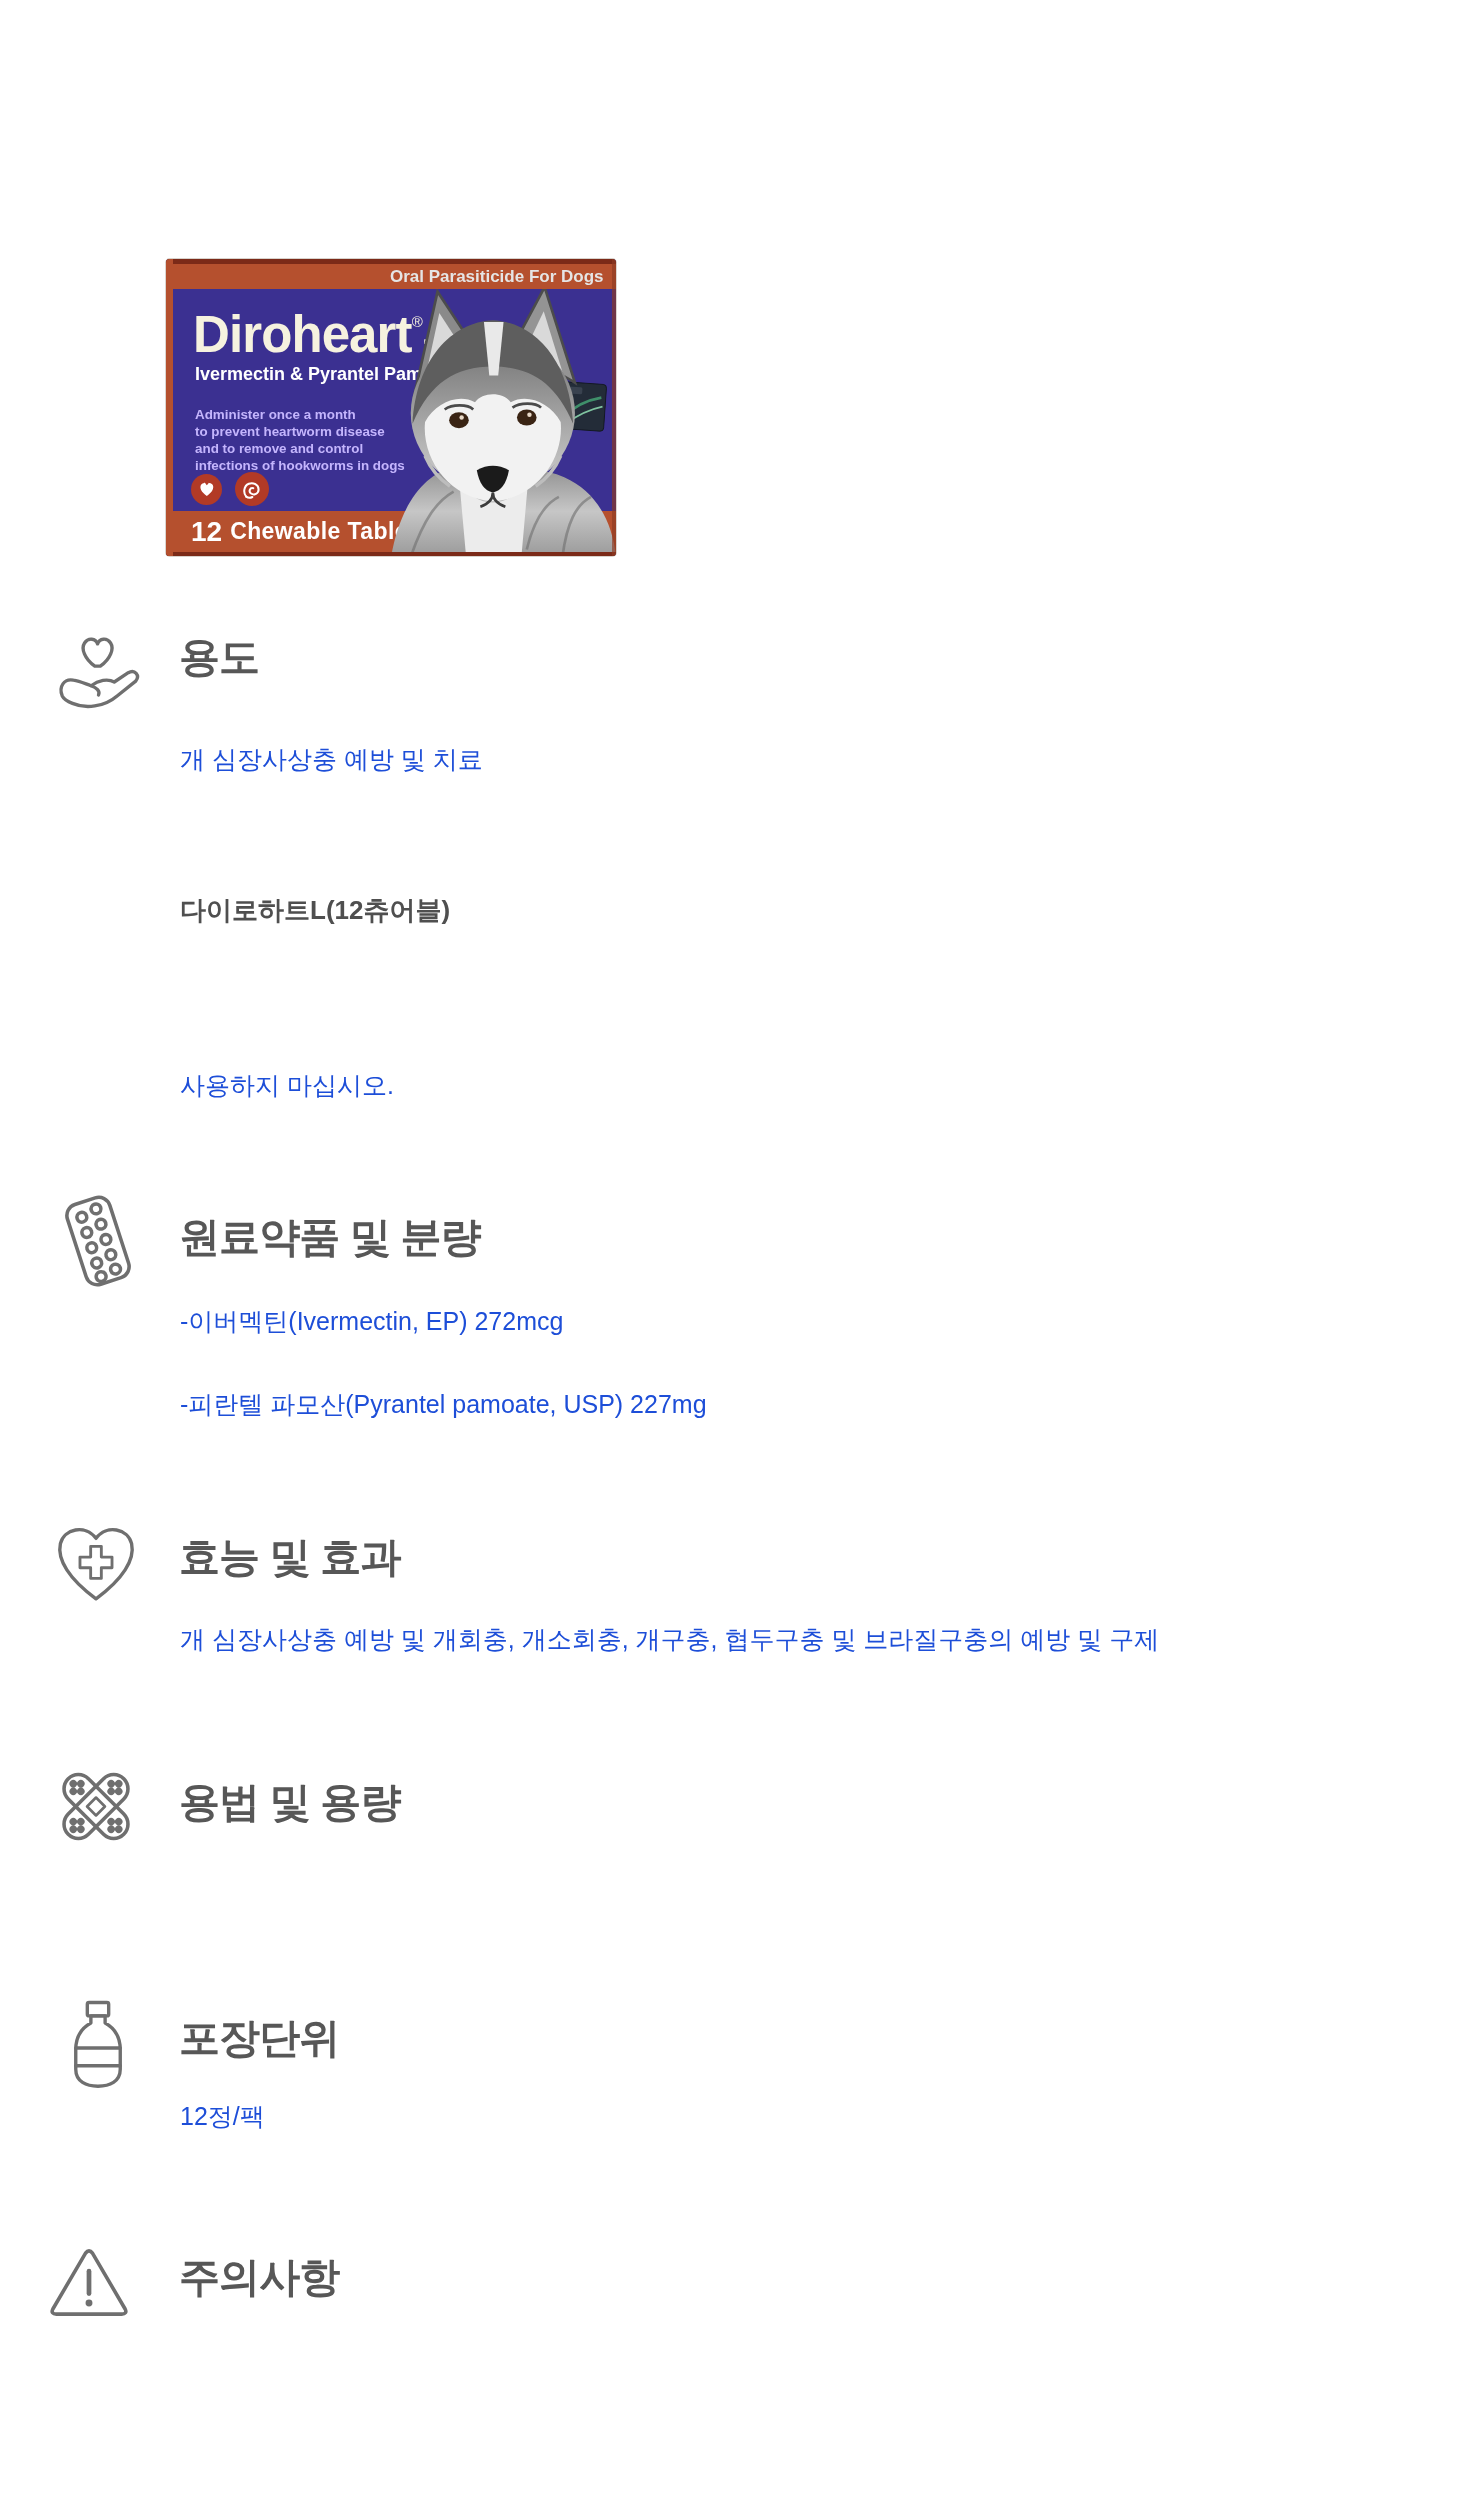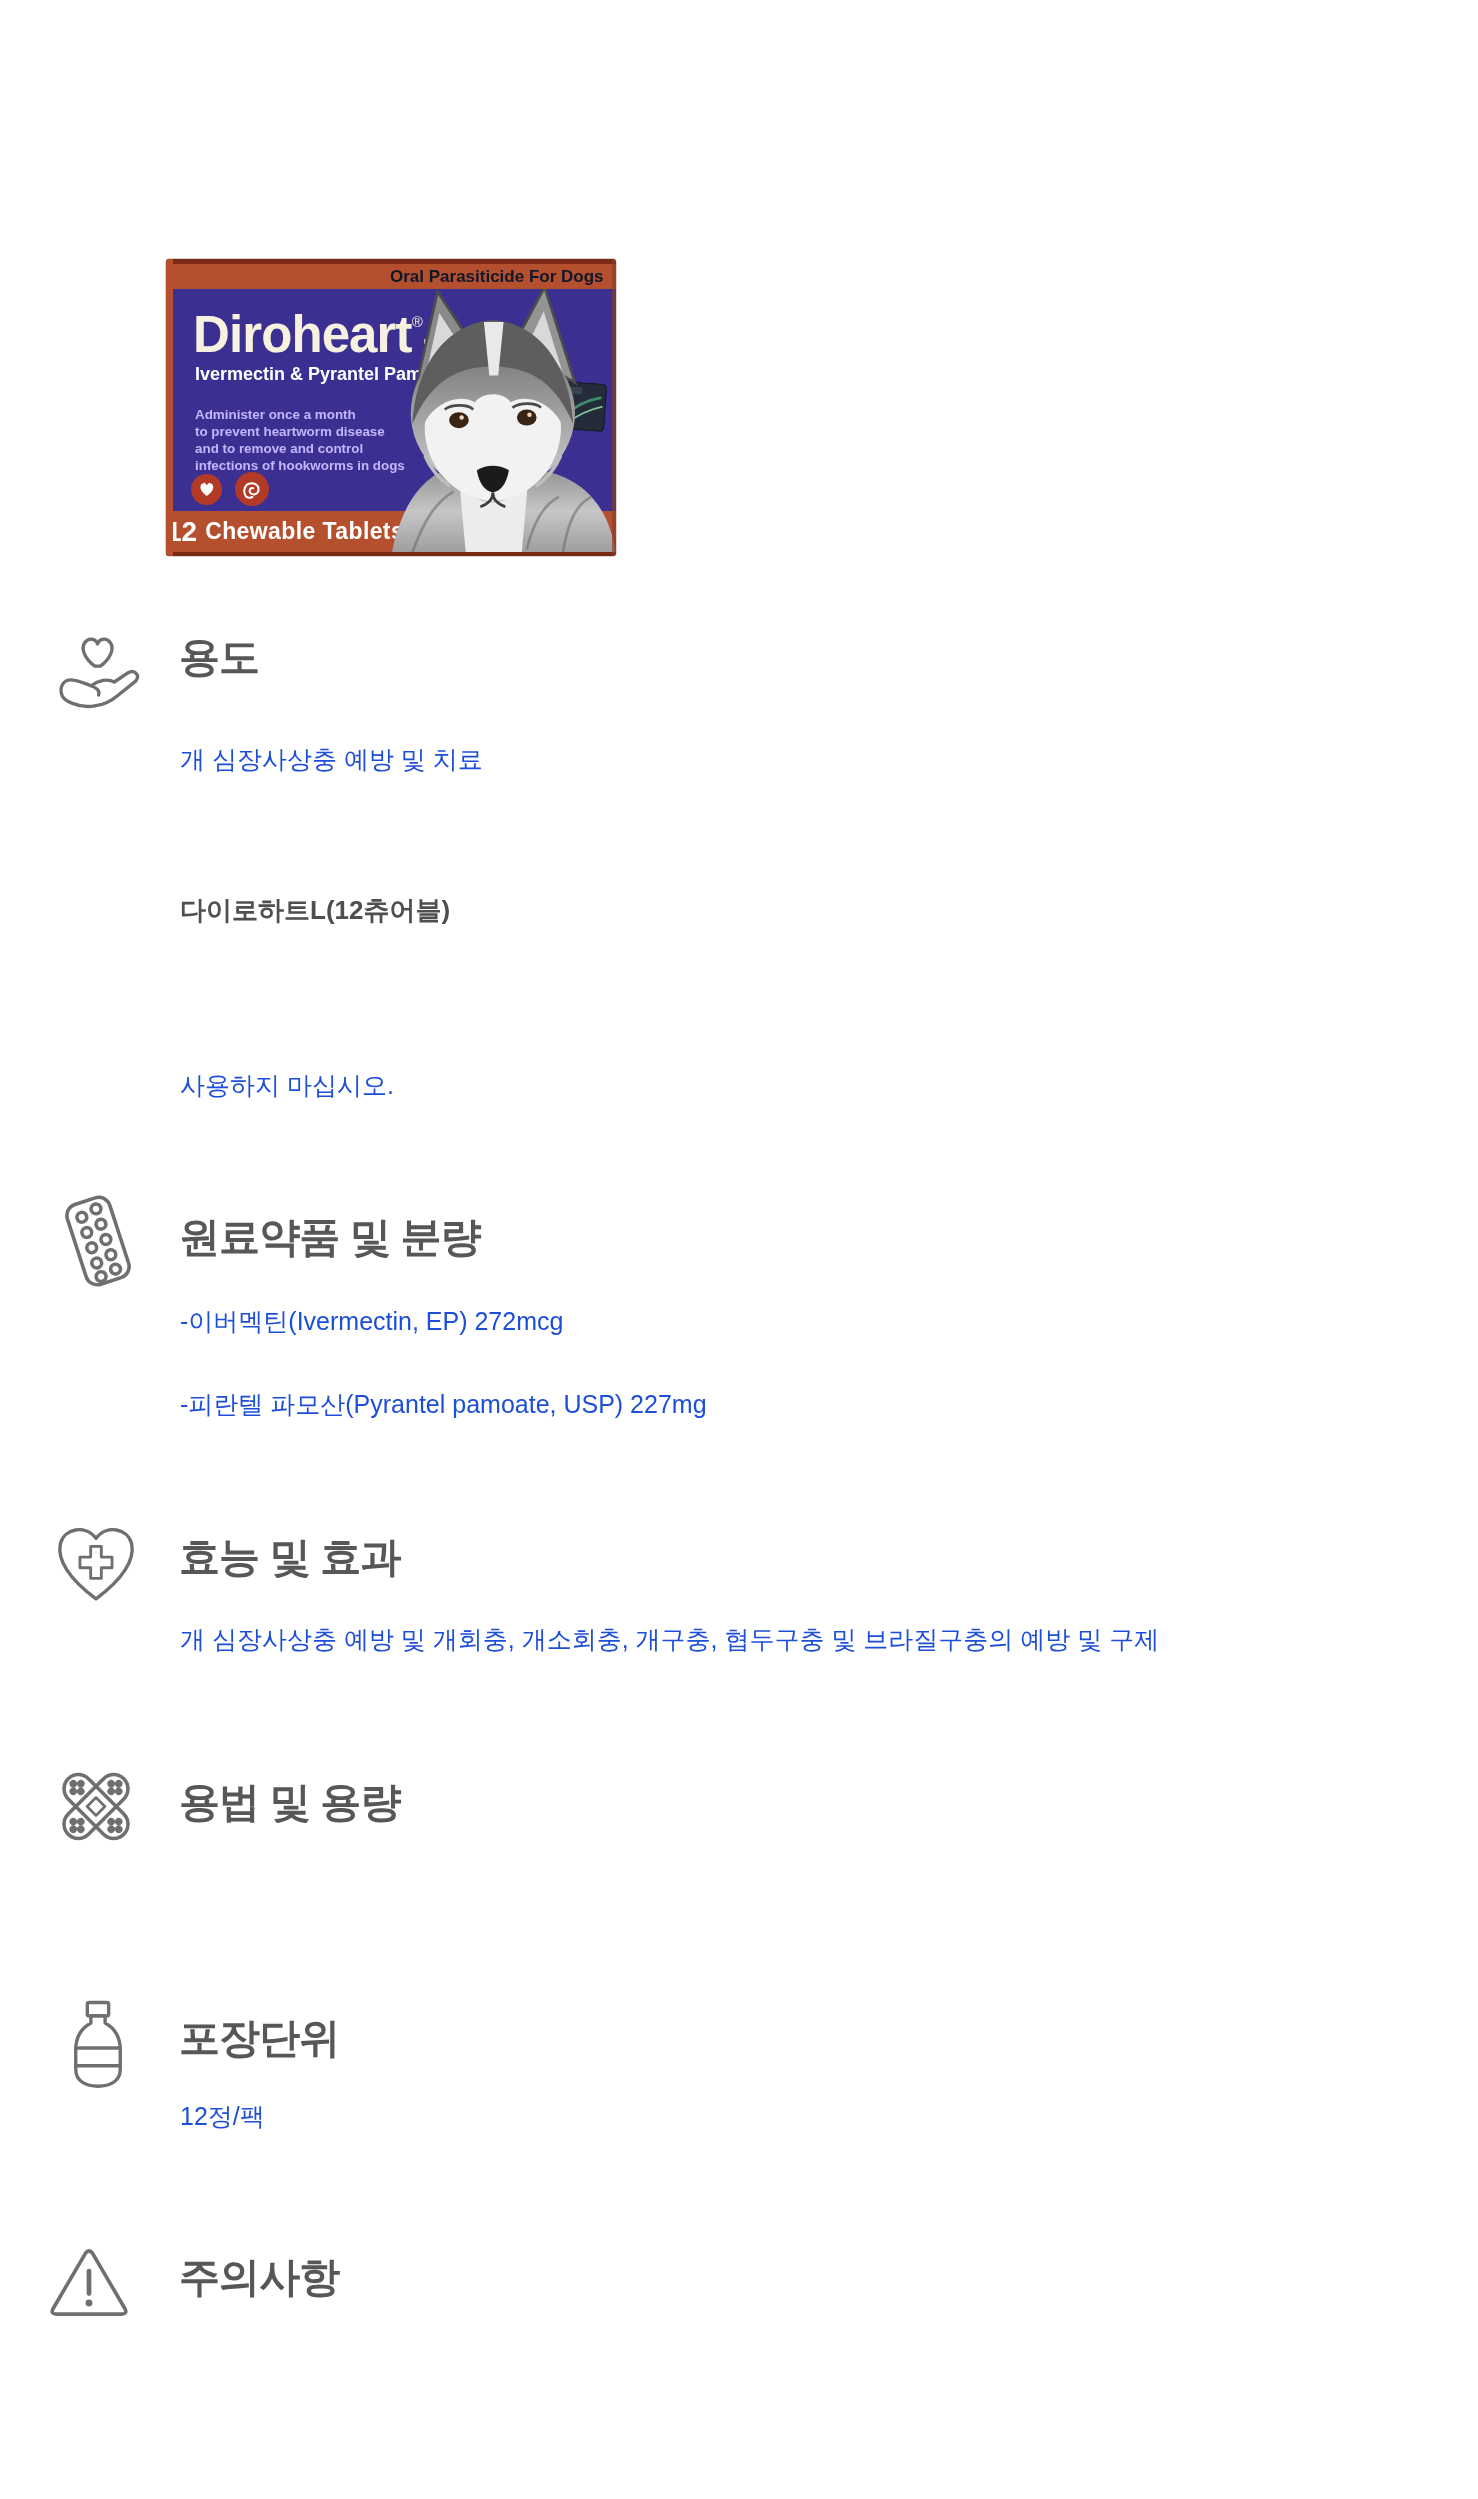--- a/index.html
+++ b/index.html
@@ -4,23 +4,23 @@
 <style>
   * { margin:0; padding:0; box-sizing:border-box; }
   body { background:#ffffff; font-family:"Liberation Sans", sans-serif; }
   .page { position:relative; width:1479px; height:2500px; background:#ffffff; overflow:hidden; }
 
   
   .product-box { position:absolute; left:166px; top:259px; width:450px; height:297px;
     background:#3b3091; border-radius:3.6px; overflow:hidden; box-shadow:0 0 0 0.9px #d8d2cc; }
   .pb-edge-top { position:absolute; left:0; top:0; width:100%; height:5.4px; background:#7b2a18; z-index:4; }
   .pb-band-top { position:absolute; left:0; top:5.4px; width:100%; height:25px; background:#b5502e; z-index:4;
-    color:#0f172a; font-size:17px; font-weight:bold; text-align:right; line-height:25px; padding-right:12.5px; }
+    color:#e5e5e5; font-size:17px; font-weight:bold; text-align:right; line-height:25px; padding-right:12.5px; }
   .pb-band-bottom { position:absolute; left:0; top:252px; width:100%; height:41px; background:#b5502e; z-index:2;
-    color:#ffffff; display:flex; align-items:center; }
+    color:#ffffff; padding-left:25px; display:flex; align-items:center; }
   .pb-edge-bottom { position:absolute; left:0; top:293px; width:100%; height:4.5px; background:#7b2a18; z-index:4; }
   .pb-frame-left { position:absolute; left:0; top:0; width:7.1px; height:100%; background:#b5502e; z-index:5; }
   .pb-frame-right { position:absolute; right:0; top:0; width:3.6px; height:100%; background:#8d3a22; opacity:.65; z-index:5; }
   .pb-count { font-size:28px; font-weight:bold; margin-right:8px; }
   .pb-count-label { font-size:23px; font-weight:bold; letter-spacing:0.4px; }
   .pb-logo { position:absolute; left:27px; top:46px; z-index:3; color:#f6f2df; }
   .pb-brand { font-size:51px; font-weight:bold; letter-spacing:-0.9px; }
   .pb-tm { font-size:15px; vertical-align:25px; }
   .pb-variant { font-size:39px; font-weight:bold; }
   .pb-subtitle { position:absolute; left:29px; top:105px; z-index:3; color:#ffffff; font-size:18px; font-weight:bold; }

